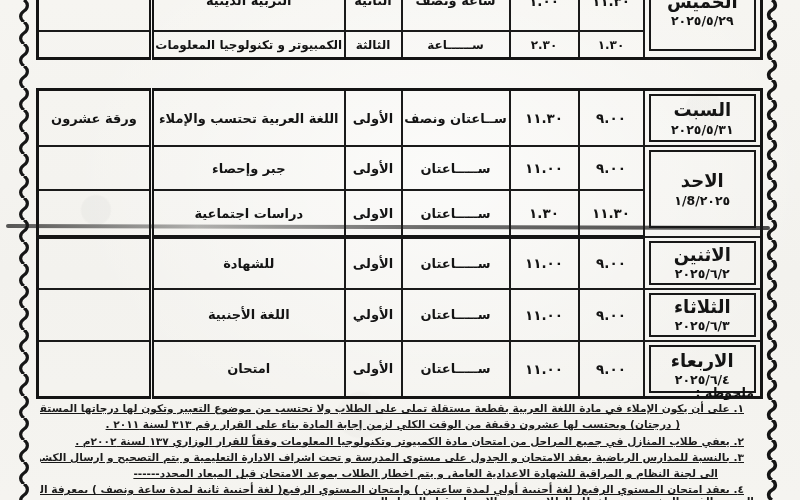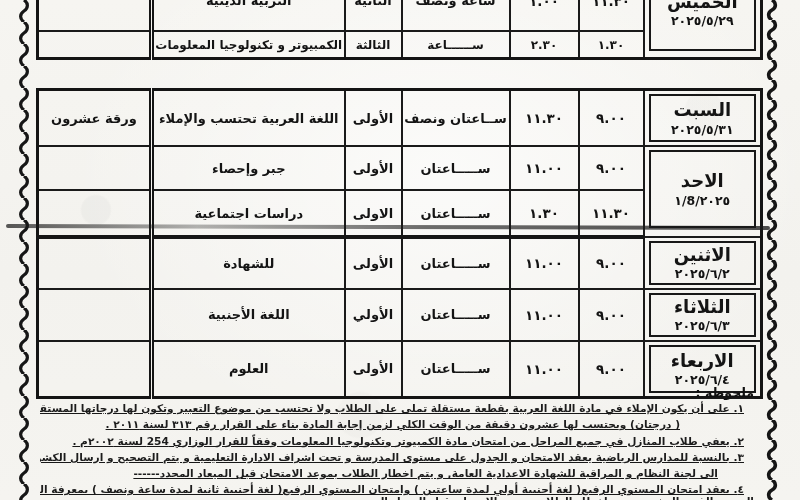--- a/index.html
+++ b/index.html
@@ -223,33 +223,33 @@
       <td class="c-day">
         <div class="daybox">
           <div class="dname">الاربعاء</div>
           <div class="ddate">٢٠٢٥/٦/٤</div>
         </div>
       </td>
       <td class="c-time">٩.٠٠</td>
       <td class="c-time">١١.٠٠</td>
       <td class="c-dur">ســـــاعتان</td>
       <td class="c-per">الأولى</td>
-      <td class="c-subj">العلوم</td>
+      <td class="c-subj">امتحان</td>
       <td class="c-notes"></td>
     </tr>
   </tbody>
     </table>
 
   <div class="smudge"></div>
 
   <div class="notes">
     <div class="heading">ملحوظة :</div>
     <div class="note-line num">١.  على أن يكون الإملاء في مادة اللغة العربية بقطعة مستقلة تملى على الطلاب ولا تحتسب من موضوع التعبير وتكون لها درجاتها المستقلة</div>
     <div class="note-line ind1">( درجتان) ويحتسب لها عشرون دقيقة من الوقت الكلي لزمن إجابة المادة بناء على القرار رقم ٣١٣ لسنة ٢٠١١ .</div>
-    <div class="note-line num">٢.  يعفي طلاب المنازل في جميع المراحل من امتحان مادة الكمبيوتر وتكنولوجيا المعلومات وفقاً للقرار الوزاري 254 لسنة ٢٠٠٢م .</div>
+    <div class="note-line num">٢.  يعفي طلاب المنازل في جميع المراحل من امتحان مادة الكمبيوتر وتكنولوجيا المعلومات وفقاً للقرار الوزاري ١٣٧ لسنة ٢٠٠٢م .</div>
     <div class="note-line num">٣.  بالنسبة للمدارس الرياضية يعقد الامتحان و الجدول على مستوى المدرسة و تحت اشراف الادارة التعليمية  و يتم التصحيح و ارسال الكشوف طبقا لارقام الجلوس</div>
     <div class="note-line ind2">الى لجنة النظام و المراقبة للشهادة الاعدادية العامة, و يتم اخطار الطلاب بموعد الامتحان قبل الميعاد المحدد------</div>
     <div class="note-line num">٤.  يعقد امتحان المستوي الرفيع( لغة أجنبية أولي لمدة ساعتين ) وامتحان المستوي الرفيع( لغة أجنبية ثانية لمدة ساعة ونصف ) بمعرفة المدرسة وتحت إشراف</div>
   </div>
   <div class="cutline">التوجيه الفني المختص ويتم اخطار الطلاب بموعد الامتحان قبل الميعاد المحدد</div>
 
   <div class="grain"></div>
 </div>
 
 </body></html>

